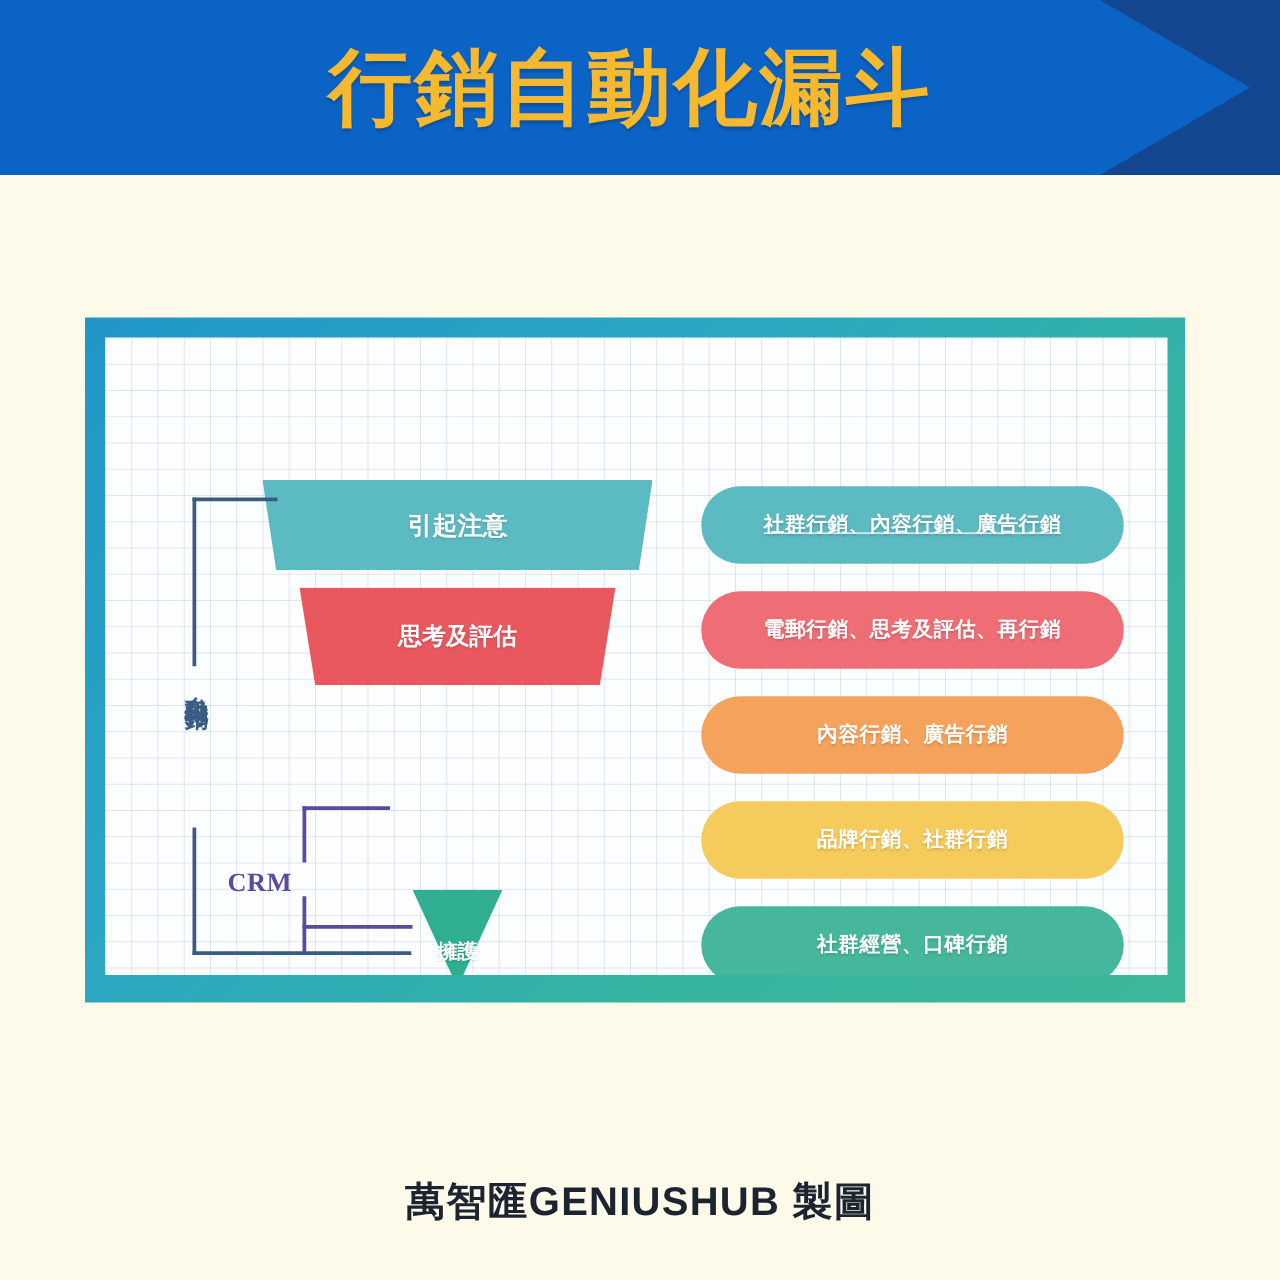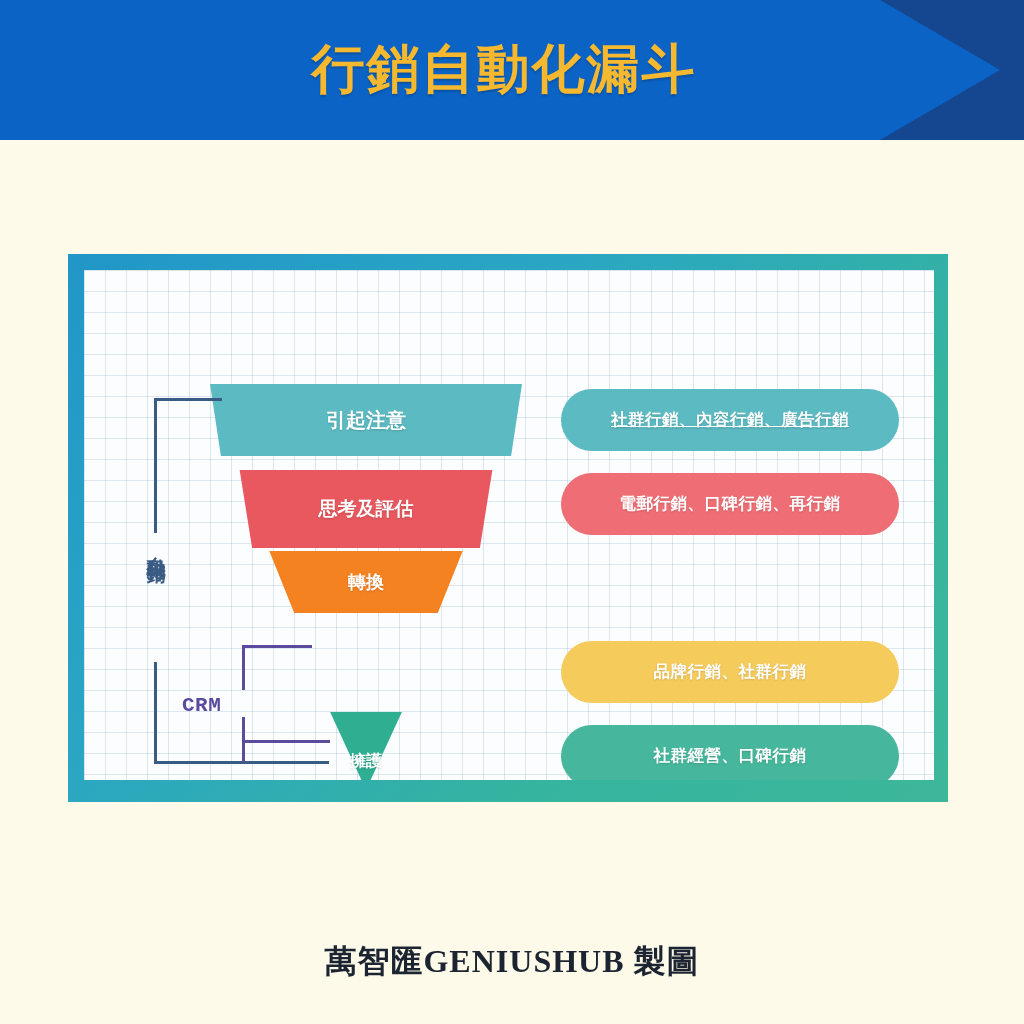--- a/index.html
+++ b/index.html
@@ -18,21 +18,21 @@
   }
   .header-arrow {
     position:absolute; left:0; top:0; width:1024px; height:140px;
     background:#0b63c5;
     clip-path:polygon(0 0, 880px 0, 1000px 70px, 880px 140px, 0 140px);
   }
   .header-title {
     position:absolute; left:0; top:0; width:1024px; height:140px;
     display:flex; align-items:center; justify-content:center;
     color:#f5b82e;
-    font-size:53px; font-weight:bold; letter-spacing:2px;
+    font-size:67px; font-weight:bold; letter-spacing:2px;
     padding-right:16px;
     font-family:"DejaVu Sans","Liberation Sans",sans-serif;
     text-shadow:0 2px 2px rgba(0,0,0,.18);
   }
 
   
   .card {
     position:absolute; left:68px; top:254px; width:880px; height:548px;
     background:linear-gradient(135deg,#2196c8 0%,#2aa6c4 35%,#35b49f 70%,#3cb79a 100%);
     padding:16px 14px 22px 16px;
@@ -76,30 +76,30 @@
     position:absolute;
     writing-mode:vertical-rl;
     color:#3a5c84; font-weight:bold; font-size:19px;
     letter-spacing:2px;
     font-family:"DejaVu Sans","Liberation Sans",sans-serif;
   }
   .crm-label {
     position:absolute;
     color:#5b4a9e; font-weight:bold; font-size:21px;
     letter-spacing:.5px;
-    font-family:Liberation Mono, monospace;
+    font-family:Liberation Serif, serif;
   }
 
   
   .footer {
     position:absolute; left:0; top:940px; width:1024px;
     text-align:center;
     color:#1b2430; font-weight:bold; font-size:32px;
     letter-spacing:1px;
-    font-family:Liberation Serif, serif;
+    font-family:Liberation Sans, sans-serif;
   }
 </style>
 </head>
 <body>
 
 <div class="header">
   <div class="header-arrow"></div>
   <div class="header-title">行銷自動化漏斗</div>
 </div>
 
@@ -112,41 +112,38 @@
         <span>引起注意</span>
       </div>
 
       <div class="stage" style="left:126px; top:200px; width:312px; height:78px;
                   background:transparent; font-size:19px;">
         <div style="position:absolute;inset:0;background:#e8585e;
                     clip-path:polygon(9.5% 0,90.5% 0,86.5% 100%,13.5% 100%);"></div>
         <span style="position:relative">思考及評估</span>
       </div>
 
-      <div class="stage" style="left:126px; top:281px; width:312px; height:62px;
-                  background:transparent; font-size:18px;">
-        <div style="position:absolute;inset:0;background:#f58220;
-                    clip-path:polygon(19% 0,81% 0,73% 100%,27% 100%);"></div>
-        <span style="position:relative">轉換</span>
-      </div>
 
 
       <div class="stage" style="left:126px; top:442px; width:312px; height:78px;
                   background:transparent; font-size:16px; align-items:center;">
         <div style="position:absolute;inset:0;background:#2fae92;
                     clip-path:polygon(38.5% 0,61.5% 0,50% 100%);"></div>
         <span style="position:relative; top:10px">擁護</span>
       </div>
     </div>
 
     <div class="pill" style="top:119px; background:#5cbac2;text-decoration:underline;">
       <span>社群行銷、內容行銷、廣告行銷</span>
     </div>
     <div class="pill" style="top:203px; background:#ef6e75;">
-      <span>電郵行銷、口碑行銷、再行銷</span>
+      <span>電郵行銷、思考及評估、再行銷</span>
+    </div>
+    <div class="pill" style="top:287px; background:#f5a35c;">
+      <span>內容行銷、廣告行銷</span>
     </div>
     <div class="pill" style="top:455px; background:#46b79c;">
       <span>社群經營、口碑行銷</span>
     </div>
     <div class="pill" style="top:371px; background:#f5cb5c;">
       <span>品牌行銷、社群行銷</span>
     </div>
 
     <div class="bk" style="left:70px; top:128px; width:68px; height:3px;"></div>
     <div class="bk" style="left:70px; top:128px; width:3px; height:135px;"></div>

